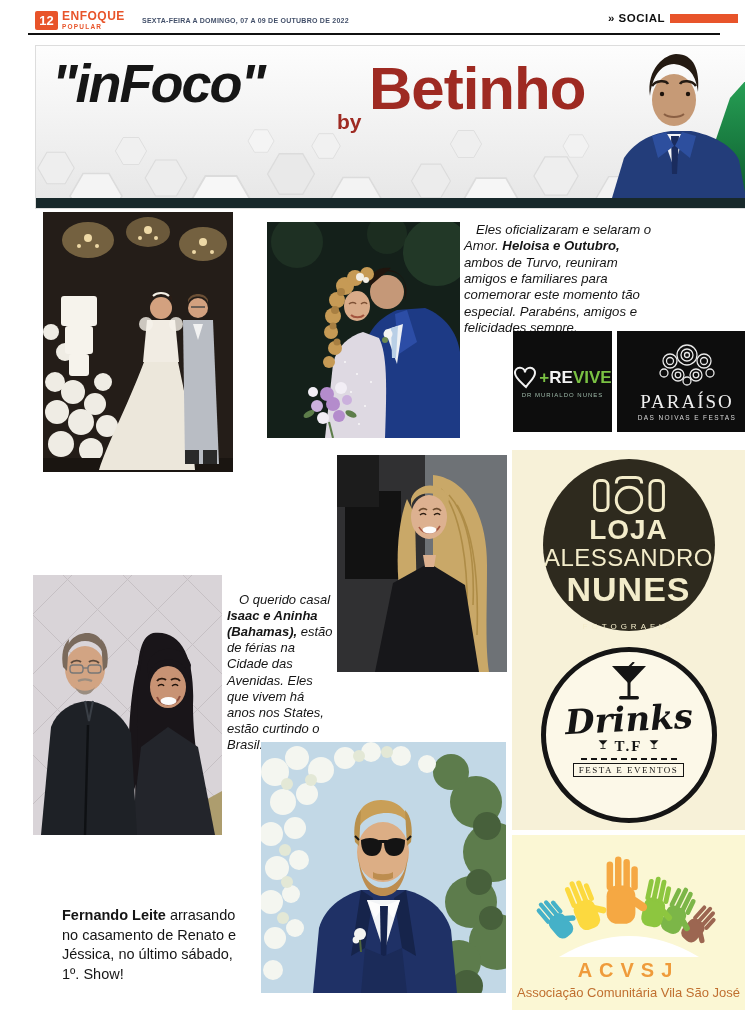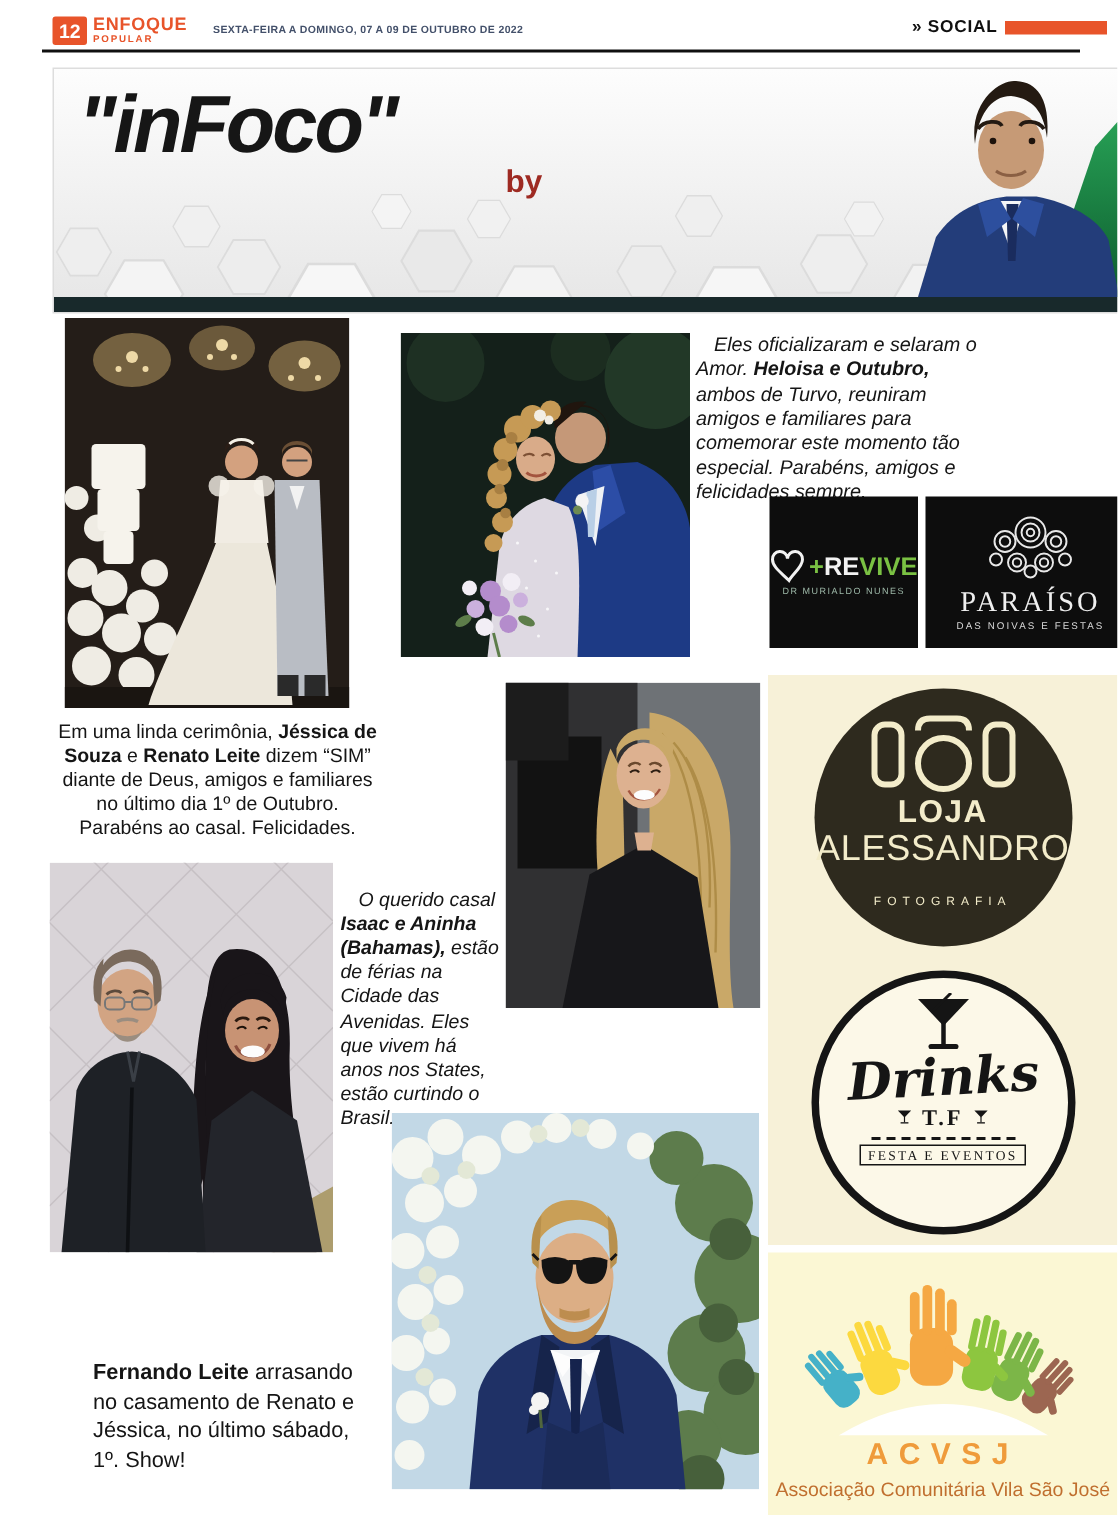--- a/index.html
+++ b/index.html
@@ -36,21 +36,21 @@
   
   .blackbox{background:#0d0d0d;display:flex;flex-direction:column;align-items:center;justify-content:center;}
   .creambox{background:#f7f1d8;display:flex;align-items:center;justify-content:center;}
   .revive-row{display:flex;align-items:center;color:#f2f2f2;font-weight:bold;font-size:17px;}
   .revive-row .grn{color:#7ac143;}
   .revive-sub{color:#9db8a8;font-size:6px;letter-spacing:1px;margin-top:2px;}
   .paraiso-t{color:#efefef;font-family:"Liberation Serif",serif;font-size:19px;letter-spacing:2px;margin-top:4px;}
   .paraiso-s{color:#d8d8d8;font-size:6.5px;letter-spacing:1.4px;margin-top:1px;}
   .loja-circle{width:172px;height:172px;border-radius:50%;background:#2e2a1e;display:flex;
                flex-direction:column;align-items:center;color:#f3ecca;}
-  .loja-l1{font-size:21px;font-weight:bold;letter-spacing:1px;line-height:1;}
+  .loja-l1{font-size:28px;font-weight:bold;letter-spacing:1px;line-height:1;}
   .loja-l2{font-size:24px;font-weight:normal;letter-spacing:.5px;line-height:1.15;}
   .loja-l3{font-size:34px;font-weight:bold;letter-spacing:1px;line-height:1;}
   .loja-l4{font-size:8px;letter-spacing:4px;margin-top:16px;}
   .drinks-circle{width:166px;height:166px;border-radius:50%;background:#fcf8e8;border:5px solid #151515;
                  display:flex;flex-direction:column;align-items:center;color:#151515;}
   .drinks-t{font-family:"DejaVu Serif",serif;font-style:italic;font-weight:bold;font-size:34px;
             line-height:1;margin-top:-4px;transform:rotate(-3deg);}
   .drinks-tf{display:flex;align-items:flex-start;gap:6px;font-family:"Liberation Serif",serif;
              font-weight:bold;font-size:15px;letter-spacing:2px;margin-top:2px;}
   .drinks-dash{width:96px;border-top:2px dashed #151515;margin-top:3px;}
@@ -91,20 +91,21 @@
         <polygon points="26,0 13,22.5 -13,22.5 -26,0 -13,-22.5 13,-22.5" transform="translate(290,100) scale(0.55)" fill="#f1f1f1"></polygon>
         <polygon points="26,0 13,22.5 -13,22.5 -26,0 -13,-22.5 13,-22.5" transform="translate(430,98) scale(0.6)" fill="#efefef"></polygon>
         <polygon points="26,0 13,22.5 -13,22.5 -26,0 -13,-22.5 13,-22.5" transform="translate(540,100) scale(0.5)" fill="#f2f2f2"></polygon>
         <polygon points="26,0 13,22.5 -13,22.5 -26,0 -13,-22.5 13,-22.5" transform="translate(640,140) scale(0.9)" fill="#f0f0f0"></polygon>
         <polygon points="26,0 13,22.5 -13,22.5 -26,0 -13,-22.5 13,-22.5" transform="translate(20,122) scale(0.7)" fill="#eeeeee"></polygon>
         <polygon points="26,0 13,22.5 -13,22.5 -26,0 -13,-22.5 13,-22.5" transform="translate(225,95) scale(0.5)" fill="#f4f4f4"></polygon>
       </g>
     </svg>
     <div class="abs mh-title">"inFoco"</div>
     <div class="abs mh-by">by</div>
+    <div class="abs mh-author">Betinho</div>
     <svg class="abs" style="right:0;top:0" width="150" height="152">
       <defs>
           <linearGradient id="grn" x1="0" y1="0" x2="0" y2="1">
         <stop offset="0" stop-color="#27a055"></stop>
             <stop offset="1" stop-color="#0d5c2e"></stop>
           </linearGradient>
         </defs>
       <polygon points="150,34 150,152 100,152 134,52" fill="url(#grn)"></polygon>
       <path d="M16,152 L28,112 C40,94 58,87 75,85 L95,85 C116,89 136,99 143,114 L150,152 Z" fill="#233d7a"></path>
       <polygon points="66,88 88,88 78,122" fill="#f4f5f7"></polygon>
@@ -172,23 +173,20 @@
       <path d="M140,108 L170,108 L176,252 L142,252 Z" fill="#b9bdc4"></path>
       <polygon points="150,112 160,112 155,128" fill="#f2f2f2"></polygon>
       <circle cx="155" cy="96" r="10" fill="#d3a17f"></circle>
       <path d="M145,92 C145,82 165,82 165,92 L165,88 C162,80 148,80 145,88 Z" fill="#6b4f35"></path>
       <line x1="148" y1="95" x2="162" y2="95" stroke="#444" stroke-width="1.4"></line>
       <rect x="142" y="238" width="14" height="14" fill="#2a2a2a"></rect>
         <rect x="160" y="238" width="14" height="14" fill="#2a2a2a"></rect>
     </svg>
   </div>
 
-  <div class="abs cap center" style="left:38px;top:480px;width:214px">
-    <span>Em uma linda cerimônia, </span><b>Jéssica de Souza</b><span> e </span><b>Renato Leite</b><span> dizem “SIM” diante de Deus, amigos e familiares no último dia 1º de Outubro. Parabéns ao casal. Felicidades.</span>
-  </div>
 
   <div class="abs photo" style="left:267px;top:222px">
     <svg width="193" height="216">
       <rect width="193" height="216" fill="#14201a"></rect>
       <circle cx="170" cy="30" r="34" fill="#2e4d33" opacity="0.55"></circle>
       <circle cx="30" cy="20" r="26" fill="#27402b" opacity="0.5"></circle>
       <circle cx="120" cy="12" r="20" fill="#27402b" opacity="0.4"></circle>
       <path d="M92,216 L96,132 C100,108 112,96 130,88 L158,86 C178,94 190,110 193,130 L193,216 Z" fill="#1d3a85"></path>
       <path d="M128,92 L140,88 150,120 132,132 Z" fill="#2c4da6"></path>
       <polygon points="118,108 136,102 130,142" fill="#eef1f5"></polygon>
@@ -291,20 +289,21 @@
       <svg width="100" height="58" viewBox="0 0 100 58" style="margin-top:14px">
         <g fill="none" stroke="#f3ecca" stroke-width="4">
           <circle cx="50" cy="36" r="17"></circle>
           <path d="M33,14 q0,-8 8,-8 h18 q8,0 8,8"></path>
           <rect x="4" y="10" width="18" height="40" rx="7"></rect>
           <rect x="78" y="10" width="18" height="40" rx="7"></rect>
         </g>
       </svg>
       <div class="loja-l1">LOJA</div>
       <div class="loja-l2">ALESSANDRO</div>
+      <div class="loja-l3">NUNES</div>
       <div class="loja-l4">FOTOGRAFIA</div>
     </div>
   </div>
 
   <div class="abs photo" style="left:337px;top:455px">
     <svg width="170" height="217">
       <rect width="170" height="217" fill="#6e7276"></rect>
       <rect width="88" height="217" fill="#303032"></rect>
       <rect x="8" y="36" width="56" height="88" fill="#121212"></rect>
       <rect x="0" y="0" width="42" height="52" fill="#1c1c1c"></rect>

